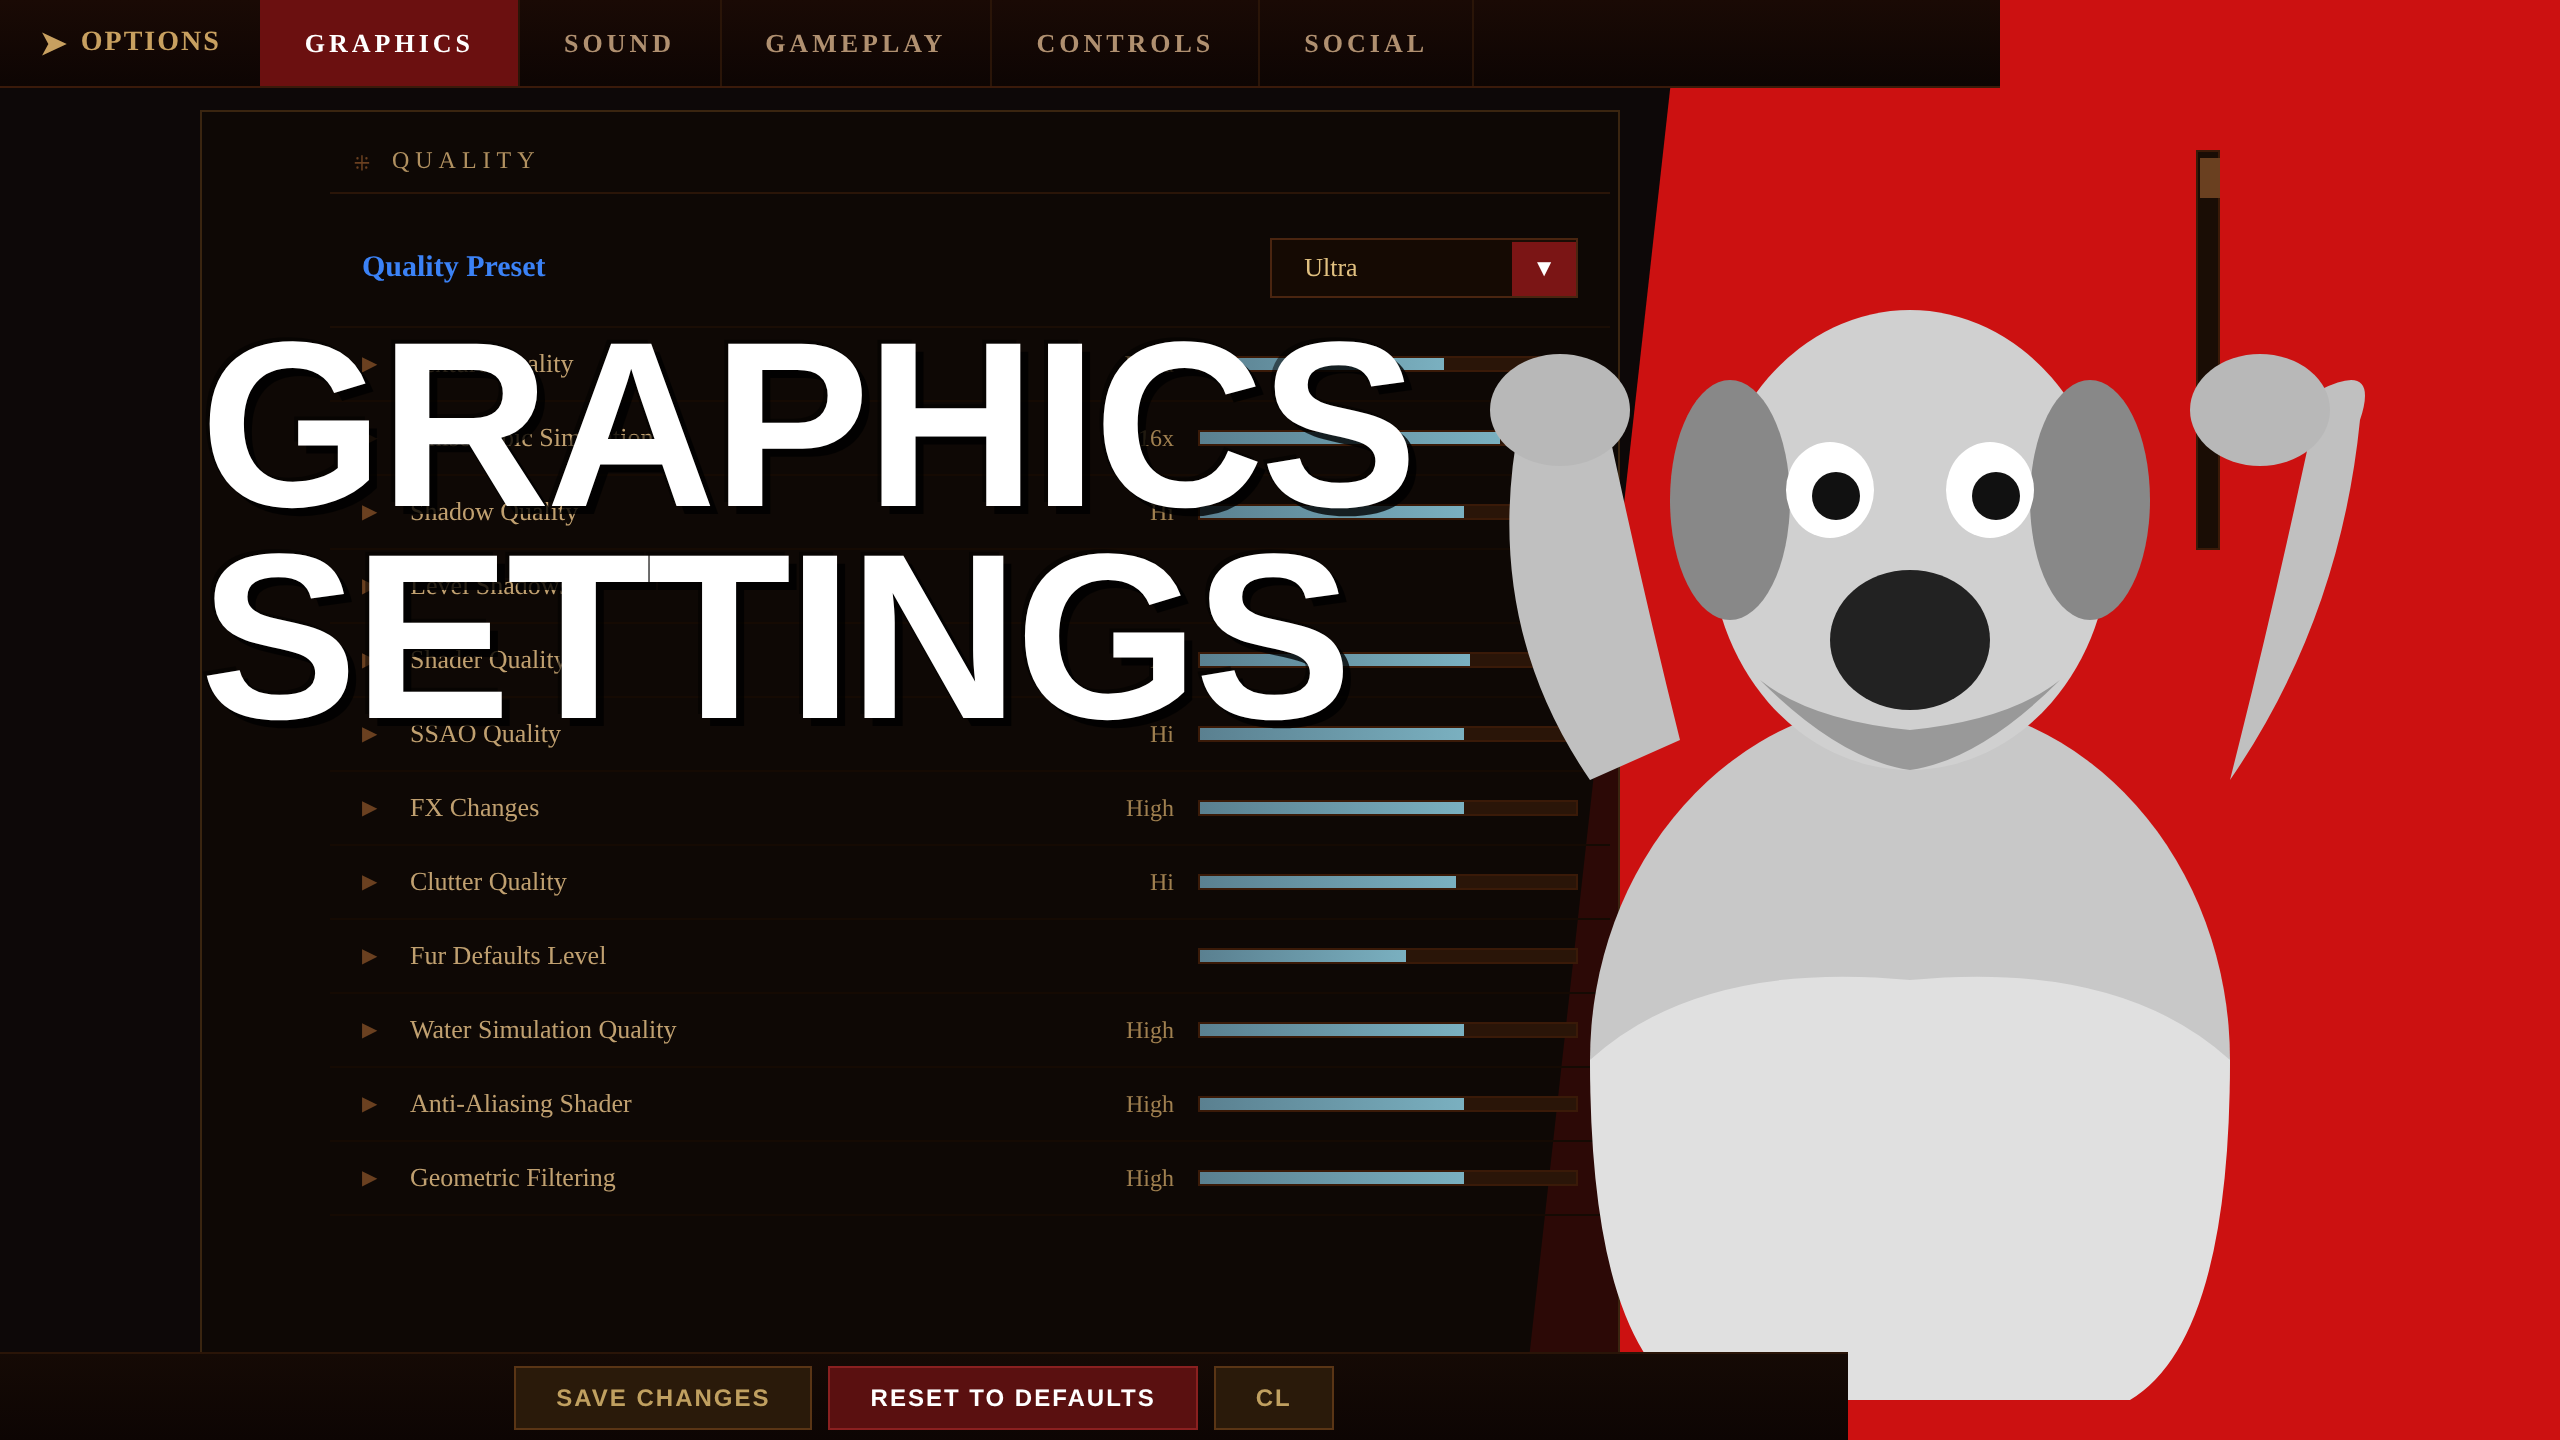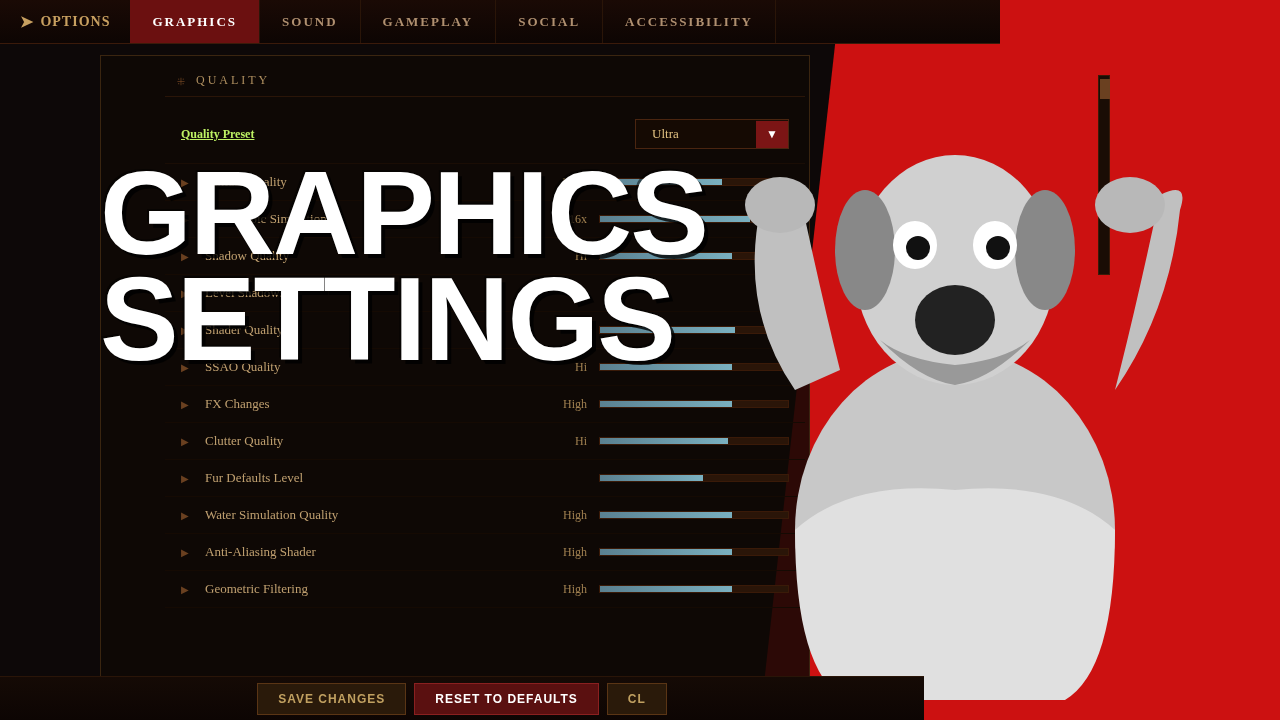--- a/index.html
+++ b/index.html
@@ -129,24 +129,23 @@
     
     .preset-row {
       display: flex;
       align-items: center;
       justify-content: space-between;
       padding: 14px 16px;
       border-bottom: 1px solid #1a0d05;
     }
 
     .preset-label {
-      color: #bef264;
-      font-size: 12px;
+      color: #3b82f6;
+      font-size: 15px;
       font-weight: bold;
-      text-decoration: underline;
     }
 
     .preset-dropdown {
       display: flex;
       align-items: center;
       gap: 0;
       background: #1a0d05;
       border: 1px solid #4a2510;
     }
 
@@ -341,24 +340,24 @@
     <div class="nav-tab active">
       <span>GRAPHICS</span>
     </div>
     <div class="nav-tab">
       <span>SOUND</span>
     </div>
     <div class="nav-tab">
       <span>GAMEPLAY</span>
     </div>
     <div class="nav-tab">
+      <span>CONTROLS</span>
+    </div>
+    <div class="nav-tab">
       <span>SOCIAL</span>
-    </div>
-    <div class="nav-tab">
-      <span>ACCESSIBILITY</span>
     </div>
   </div>
 </div>
 
 <div class="scroll-indicator">
   <div class="scroll-thumb"></div>
 </div>
 
 <div class="settings-panel">
   <div class="section-header">

